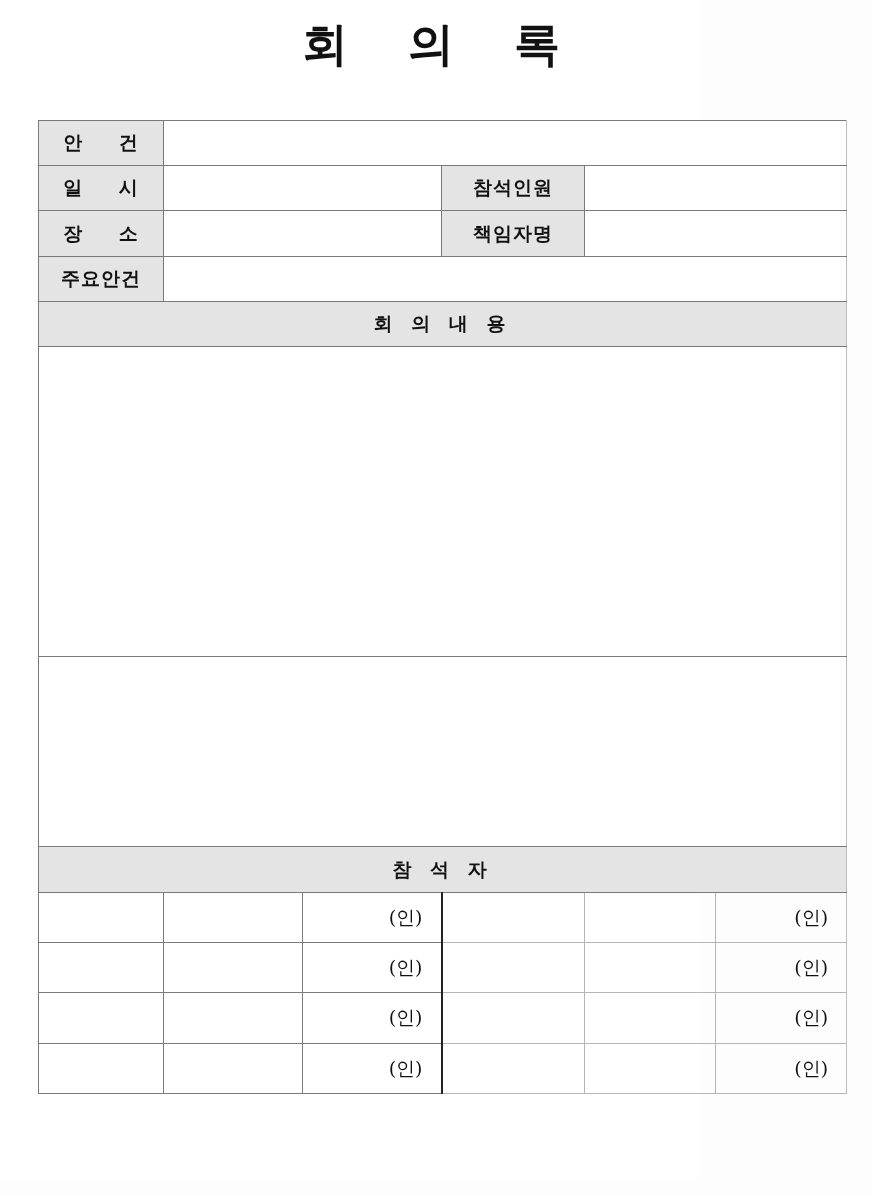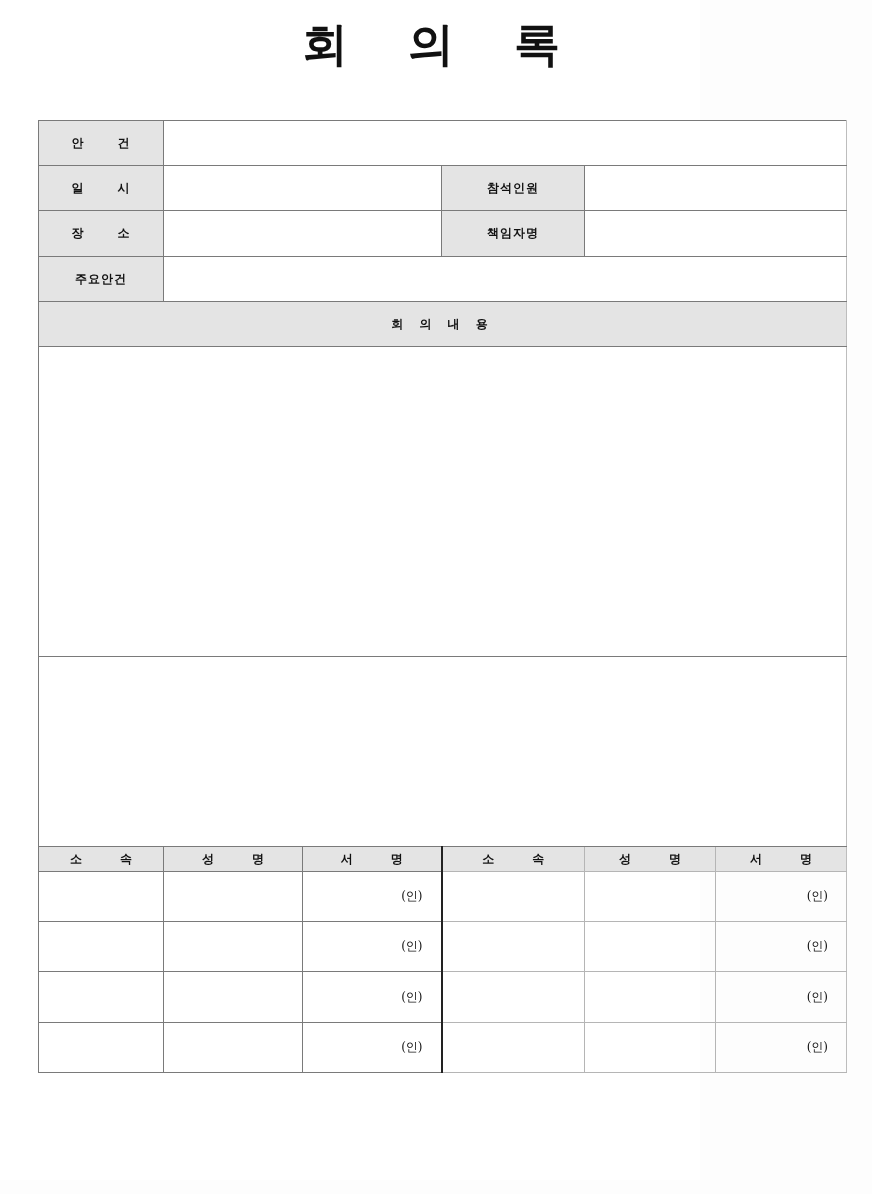--- a/index.html
+++ b/index.html
@@ -38,21 +38,21 @@
       position: absolute;
       left: 38px;
       top: 120px;
       width: 808px;
       border-collapse: collapse;
       table-layout: fixed;
     }
     .form td {
       border: 1px solid #7a7a7a;
       padding: 0;
-      font-size: 12px;
+      font-size: 19px;
       text-align: center;
       vertical-align: middle;
     }
     .lbl {
       background: #e4e4e4;
       font-weight: bold;
       letter-spacing: 1px;
     }
     .spread { word-spacing: 28px; }
     .sec {
@@ -121,27 +121,22 @@
       <td colspan="6" class="sec outer-right">회 의 내 용</td>
     </tr>
     <tr style="height:310px">
       <td colspan="6" class="body-cell outer-right"></td>
     </tr>
 
     <tr style="height:190px">
       <td colspan="6" class="body-cell outer-right"></td>
     </tr>
 
-    <tr style="height:25px">
-      <td class="colhead">소 속</td>
-      <td class="colhead">성 명</td>
-      <td class="colhead thick-right">서 명</td>
-      <td class="colhead light">소 속</td>
-      <td class="colhead light">성 명</td>
-      <td class="colhead light outer-right">서 명</td>
+    <tr style="height:46px">
+      <td colspan="6" class="sec outer-right">참 석 자</td>
     </tr>
 
     <tr style="height:50px">
       <td></td>
       <td></td>
       <td class="sign thick-right">(인)</td>
       <td class="light"></td>
       <td class="light"></td>
       <td class="sign light outer-right">(인)</td>
     </tr>

